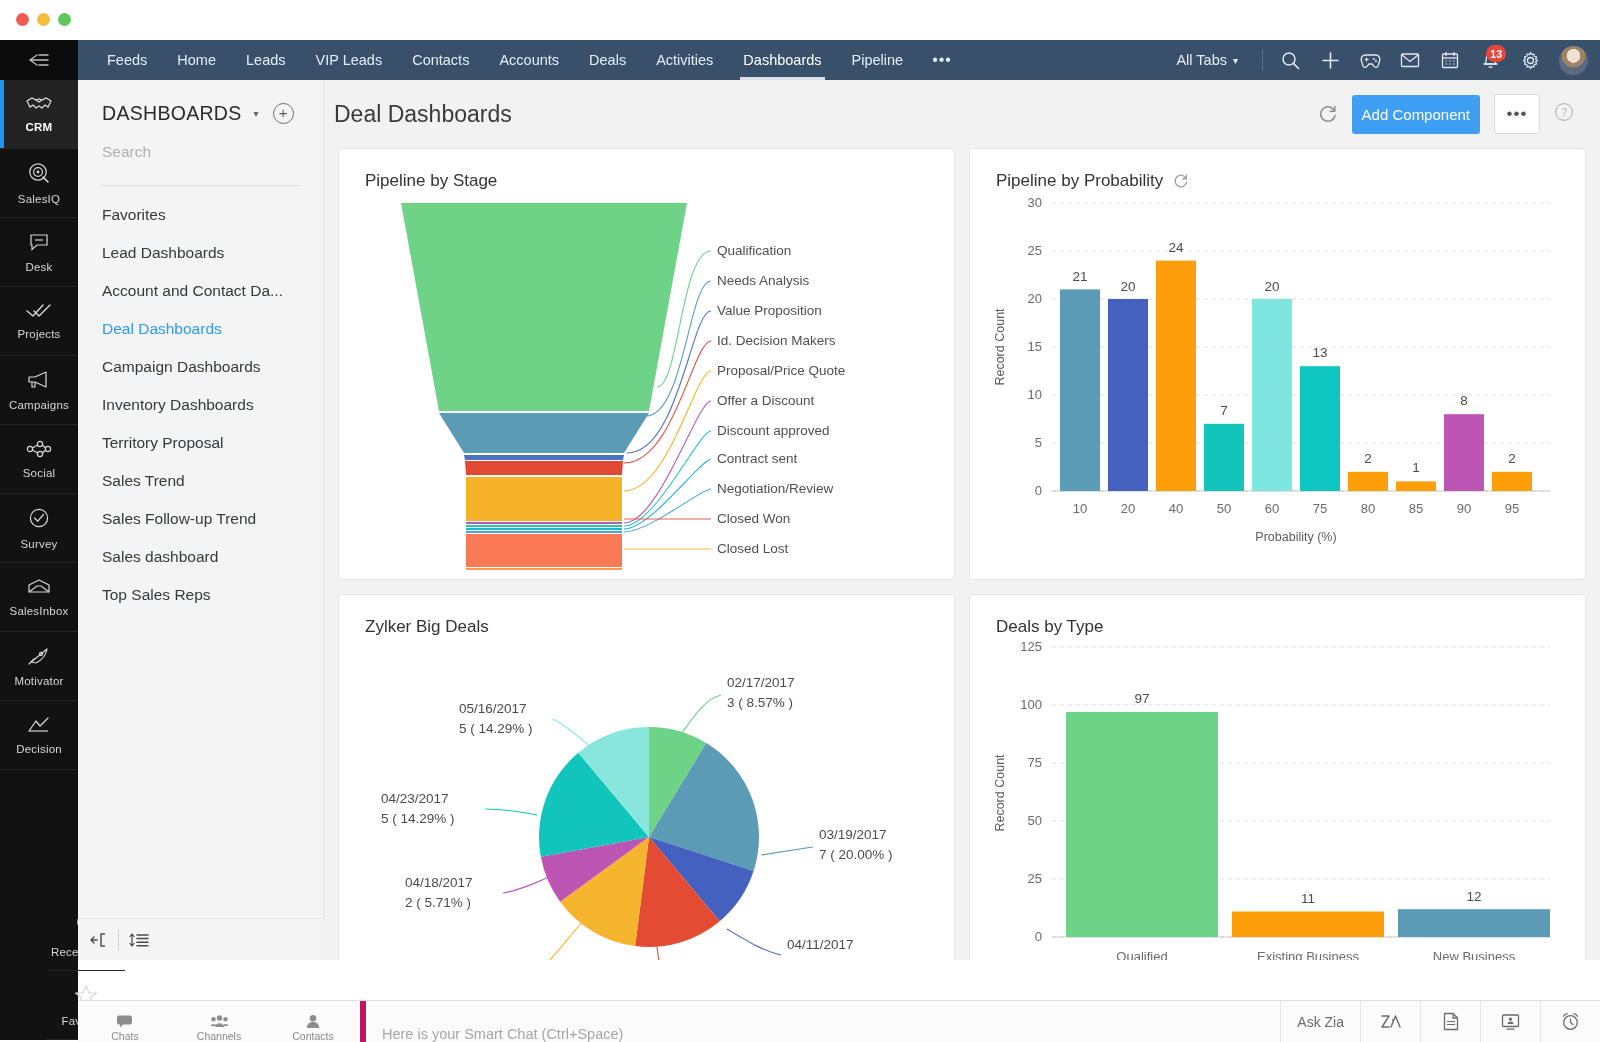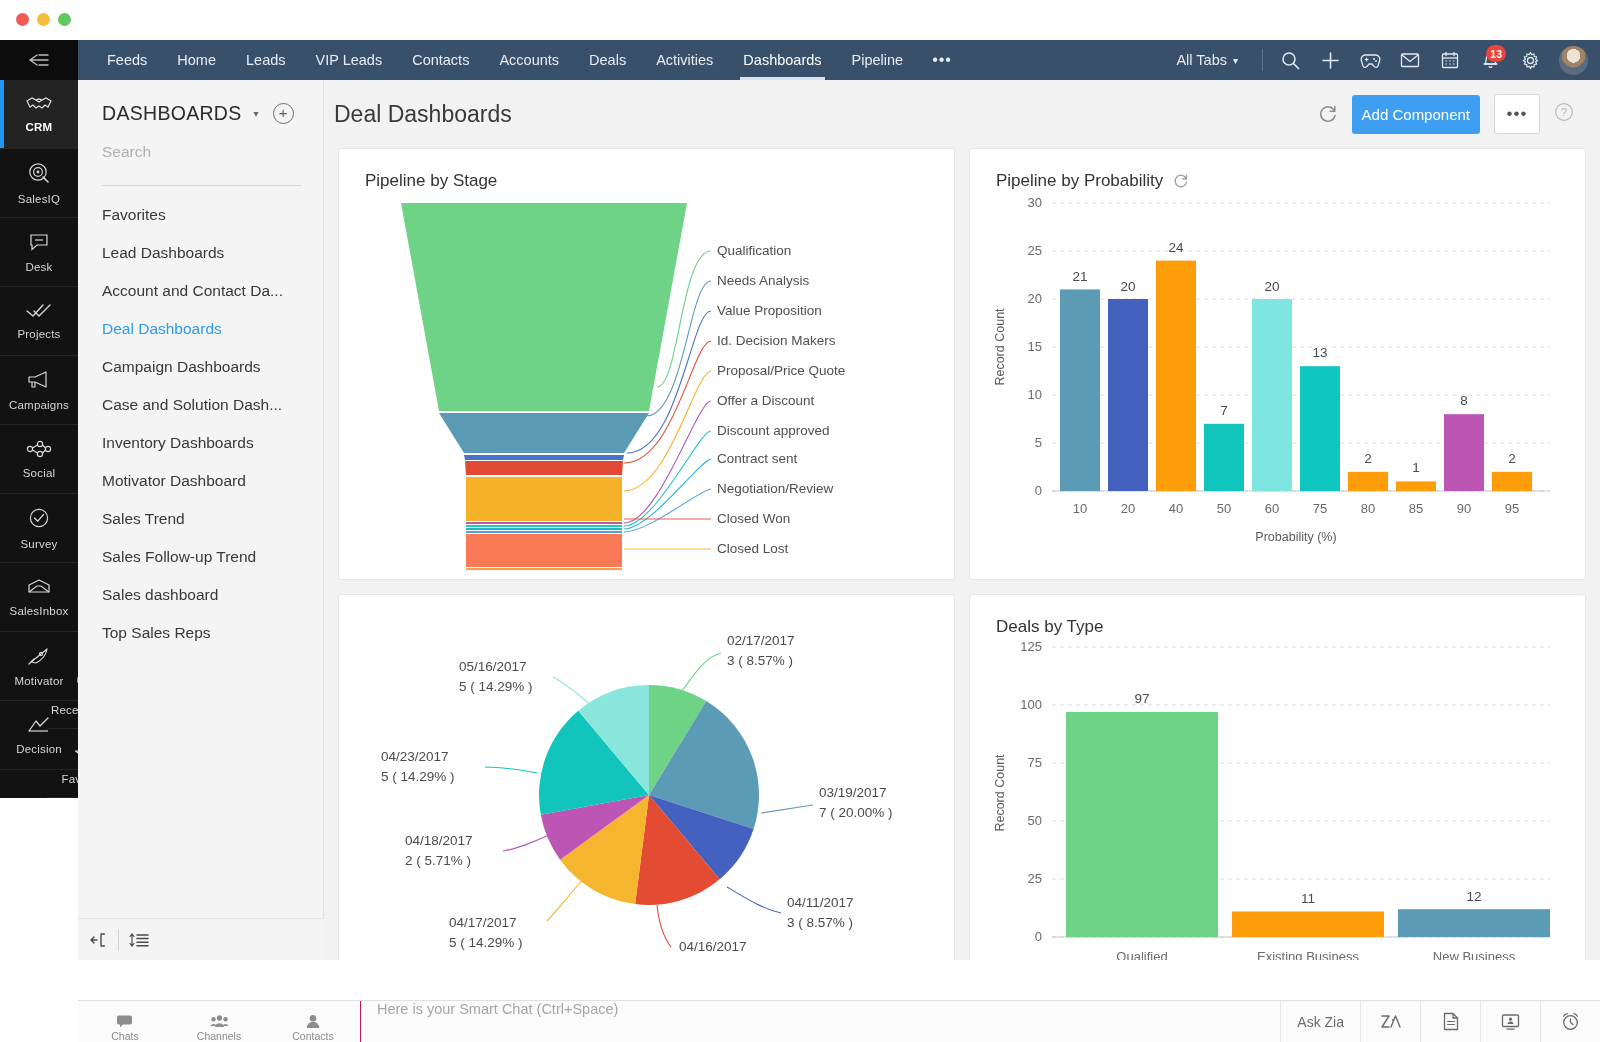--- a/index.html
+++ b/index.html
@@ -17,21 +17,21 @@
     background: #ffffff;
   }
   .lights { position: absolute; left: 16px; top: 13px; display: flex; gap: 8px; }
   .light { width: 13px; height: 13px; border-radius: 50%; }
   .l-red { background: #ef5b52; }
   .l-yellow { background: #f5bd3e; }
   .l-green { background: #5fc85f; }
 
   
   .rail {
-    position: absolute; left: 0; top: 40px; width: 78px; height: 758px;
+    position: absolute; left: 0; top: 40px; width: 78px; height: 1000px;
     background: #121212;
   }
   .rail-top {
     height: 40px; display: flex; align-items: center; justify-content: center;
     background: #0c0c0c;
   }
   .rail-collapse { color: #b8b8b8; font-size: 19px; line-height: 1; cursor: pointer; }
   .rail-item {
     position: relative;
     height: 69px; display: flex; flex-direction: column;
@@ -179,21 +179,21 @@
     background: #fbfbfb; border-top: 1px solid #e0e0e0; display: flex; align-items: stretch;
   }
   .bb-left { display: flex; align-items: flex-end; width: 282px; }
   .bb-tab {
     width: 94px; display: flex; flex-direction: column; align-items: center;
     justify-content: center; gap: 1px; cursor: pointer;
   }
   .bb-tab .bbt-label { font-size: 10.5px; color: #8a8a8a; }
   .bb-tab .bbt-icon { color: #777; display:flex; }
   .bb-chat {
-    flex: 1; display: flex; align-items: flex-start; border-left: 1px solid #be185d;
+    flex: 1; display: flex; align-items: flex-end; border-left: 6px solid #be185d;
     padding-left: 16px;
   }
   .bb-chat input {
     border: 0; outline: 0; background: transparent; width: 100%;
     font-size: 14.5px; color: #3a3a3a; font-family: inherit;
   }
   .bb-chat input::placeholder { color: #a6a6a6; }
   .bb-right { display: flex; align-items: stretch; }
   .bb-btn {
     min-width: 60px; display: flex; align-items: center; justify-content: center;
@@ -452,23 +452,22 @@
     </div>
     <div class="lp-search">
       <input type="text" placeholder="Search" style="">
     </div>
     <div class="lp-list">
       <div class="lp-item">Favorites</div>
       <div class="lp-item">Lead Dashboards</div>
       <div class="lp-item">Account and Contact Da...</div>
       <div class="lp-item active">Deal Dashboards</div>
       <div class="lp-item">Campaign Dashboards</div>
-      <div class="lp-item">Case and Solution Dash...</div>
       <div class="lp-item">Inventory Dashboards</div>
-      <div class="lp-item">Motivator Dashboard</div>
+      <div class="lp-item">Territory Proposal</div>
       <div class="lp-item">Sales Trend</div>
       <div class="lp-item">Sales Follow-up Trend</div>
       <div class="lp-item">Sales dashboard</div>
       <div class="lp-item">Top Sales Reps</div>
     </div>
     <div class="lp-foot">
       <div class="lp-foot-btn">
         <svg width="18" height="16" viewBox="0 0 18 16">
             <path d="M8 8 H2 M2 8 L5 5 M2 8 L5 11" stroke="#4a4a4a" stroke-width="1.4" fill="none" stroke-linecap="round" stroke-linejoin="round"></path>
             <path d="M12 2 V14 M12 2 H15.5 M12 14 H15.5" stroke="#4a4a4a" stroke-width="1.4" fill="none" stroke-linecap="round"></path>
@@ -623,20 +622,23 @@
           <text class="tick-label" x="446" y="322" text-anchor="middle">85</text>
           <text class="tick-label" x="494" y="322" text-anchor="middle">90</text>
           <text class="tick-label" x="542" y="322" text-anchor="middle">95</text>
 
           <text class="axis-label" x="326" y="350" text-anchor="middle">Probability (%)</text>
           <text class="axis-label" x="34" y="156" text-anchor="middle" transform="rotate(-90 34 156)">Record Count</text>
         </svg>
       </div>
 
       <div class="card">
+        <div class="card-title">
+          <span>Zylker Big Deals</span>
+        </div>
         <svg class="chart-svg" width="620" height="380" viewBox="0 0 620 380">
           <g transform="translate(310,200)">
 
             <path d="M0,0 L0,-110 A110,110 0 0,1 57.3,-93.9 Z" fill="#6ed287"></path>
             <path d="M0,0 L57.3,-93.9 A110,110 0 0,1 104.6,34.0 Z" fill="#5b9bb5"></path>
             <path d="M0,0 L104.6,34.0 A110,110 0 0,1 70.7,84.2 Z" fill="#4461bf"></path>
             <path d="M0,0 L70.7,84.2 A110,110 0 0,1 -13.8,109.1 Z" fill="#e34b32"></path>
             <path d="M0,0 L-13.8,109.1 A110,110 0 0,1 -88.9,64.7 Z" fill="#f5b52e"></path>
             <path d="M0,0 L-88.9,64.7 A110,110 0 0,1 -108.2,19.8 Z" fill="#bd55b5"></path>
             <path d="M0,0 L-108.2,19.8 A110,110 0 0,1 -70.7,-84.2 Z" fill="#11c5bd"></path>

